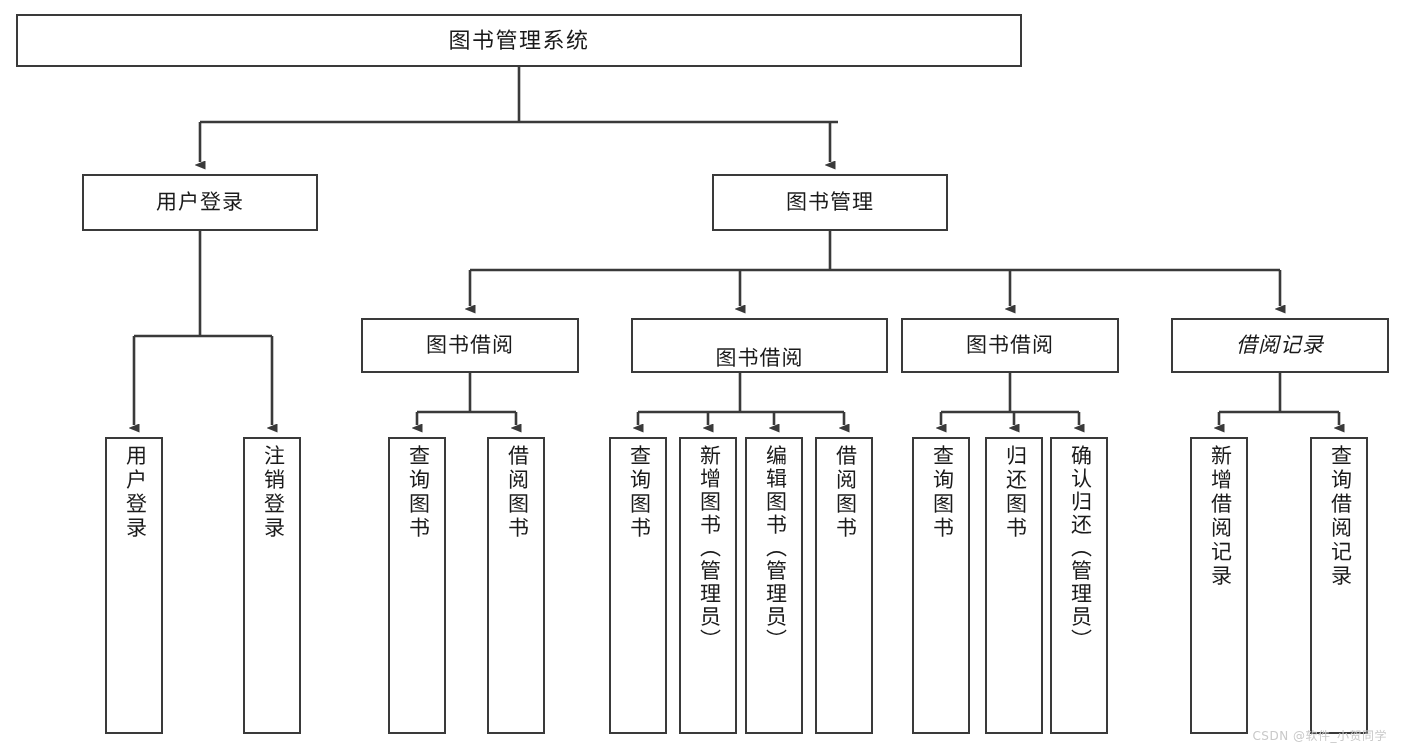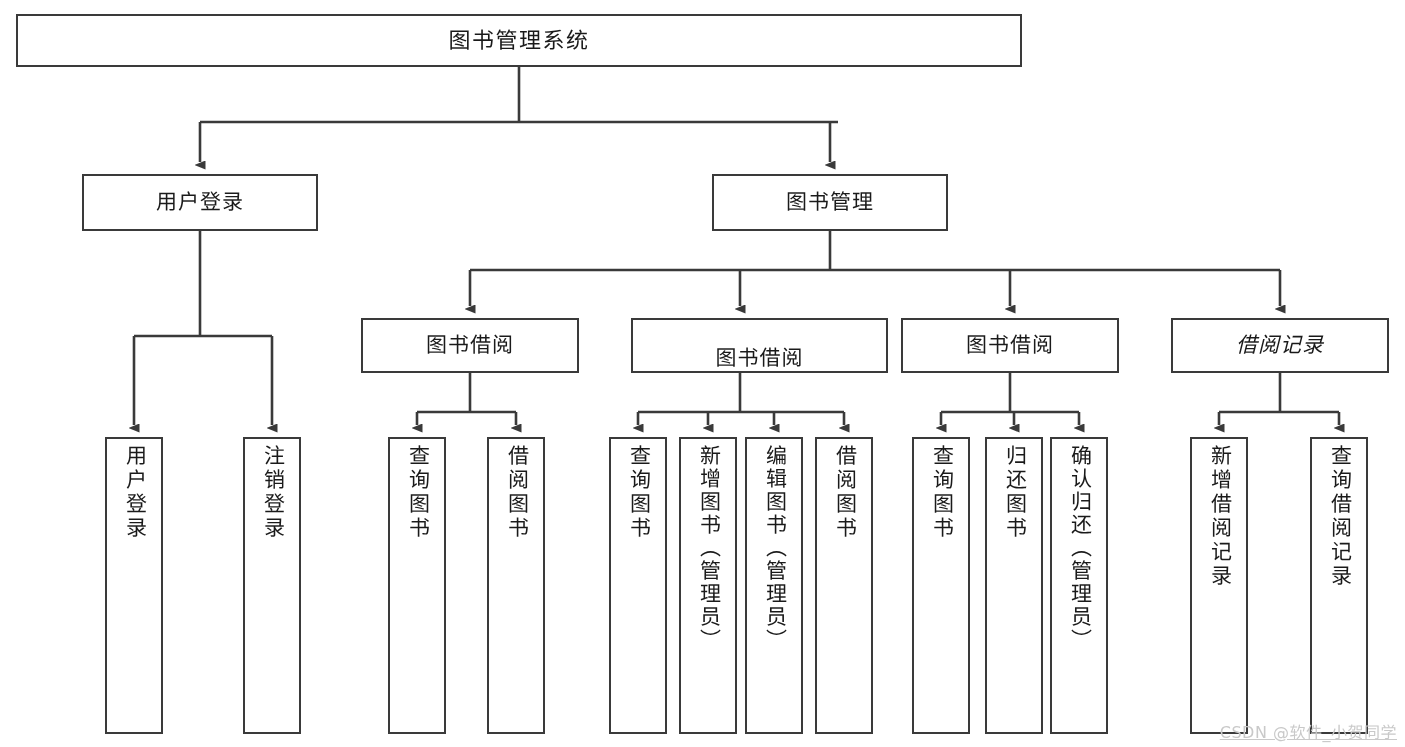--- a/index.html
+++ b/index.html
@@ -64,28 +64,27 @@
     font-size: 21px;
     letter-spacing: 3px;
     line-height: 1;
     white-space: nowrap;
   }
   .node.vert.tall .label {
     letter-spacing: 2px;
   }
   .watermark {
     position: absolute;
-    right: 8px;
+    right: 18px;
     bottom: 4px;
-    font-size: 16px;
+    font-size: 12px;
     color: #c9c9c9;
     letter-spacing: 0.5px;
     z-index: 5;
     white-space: nowrap;
-    text-decoration: underline;
   }
 </style>
 </head>
 <body>
 
 <div id="canvas">
 
   <svg id="edges" viewBox="0 0 1405 747" xmlns="http://www.w3.org/2000/svg">
     <defs>
       <marker id="arrow" markerWidth="9" markerHeight="11" refX="1.5" refY="5.5" orient="auto" markerUnits="userSpaceOnUse">

